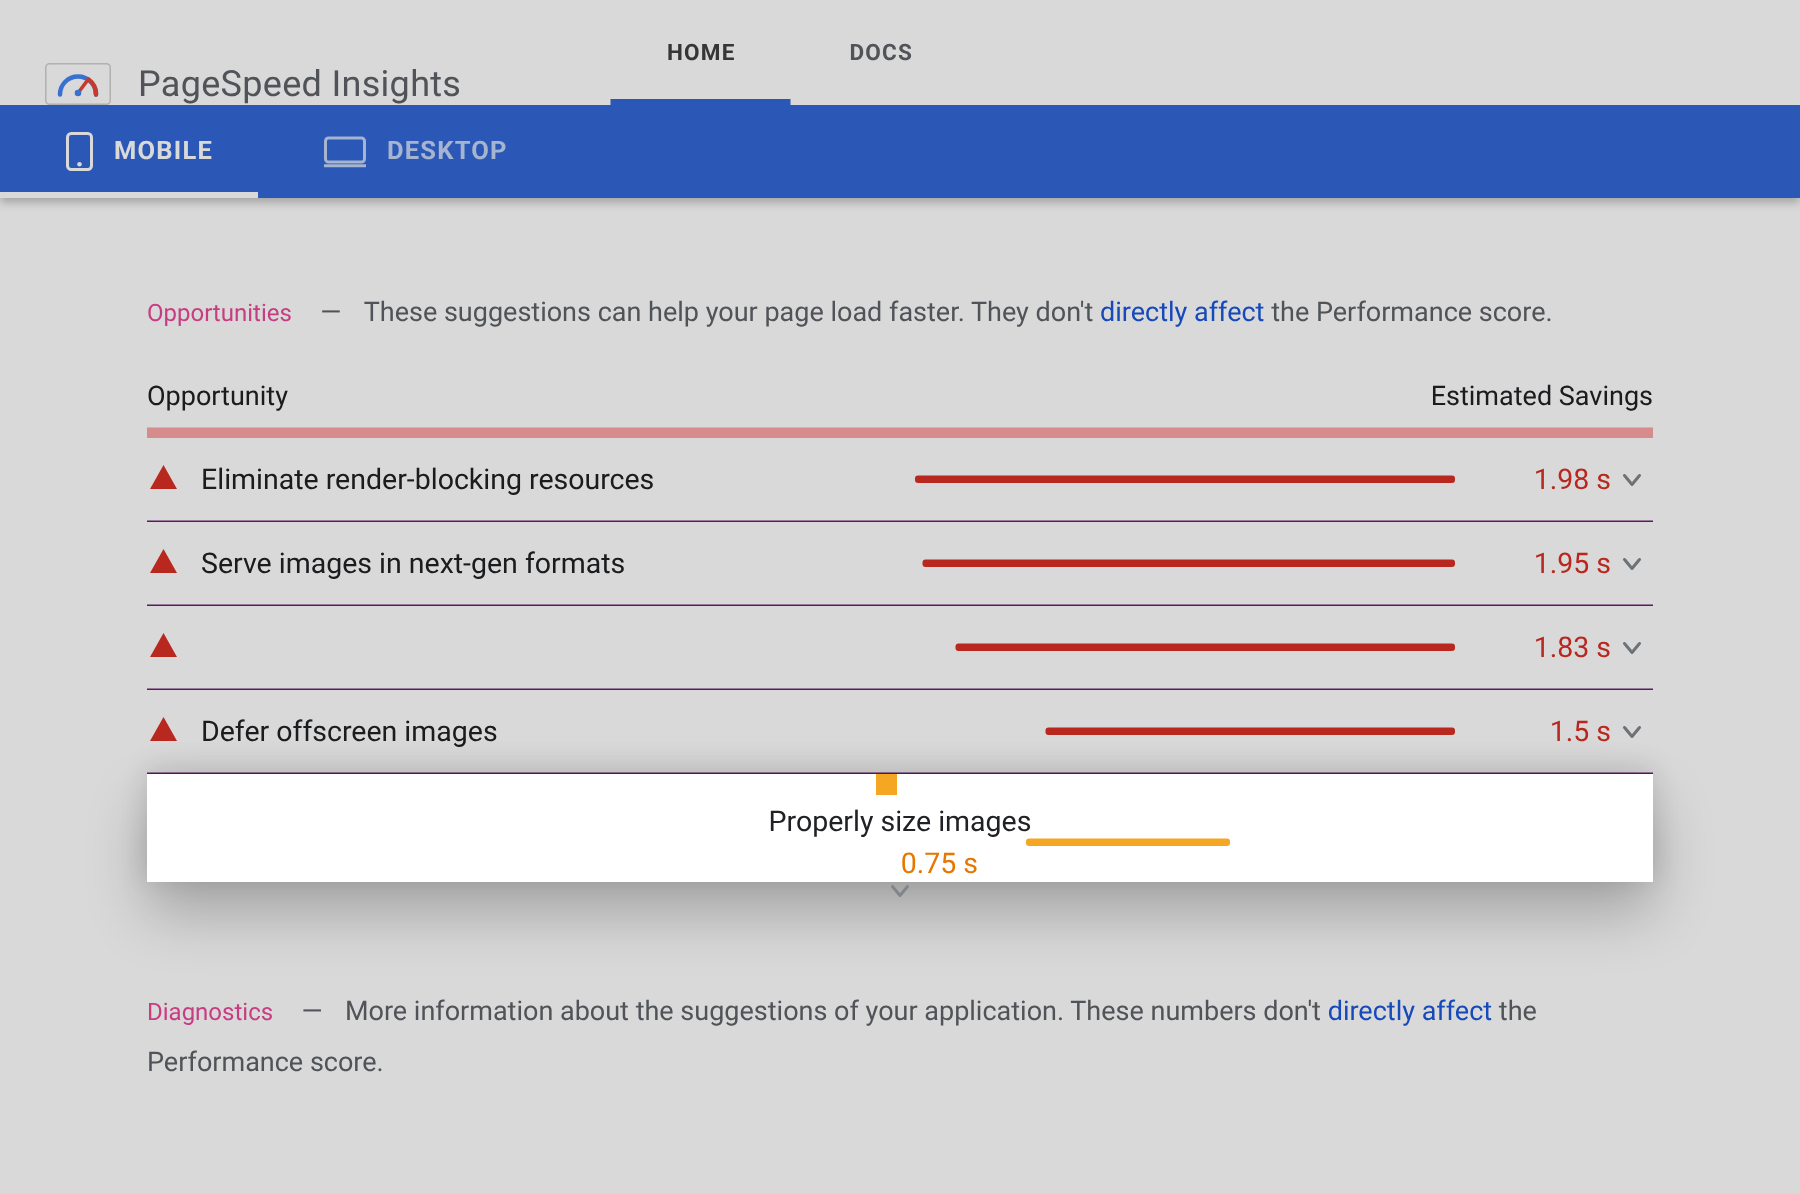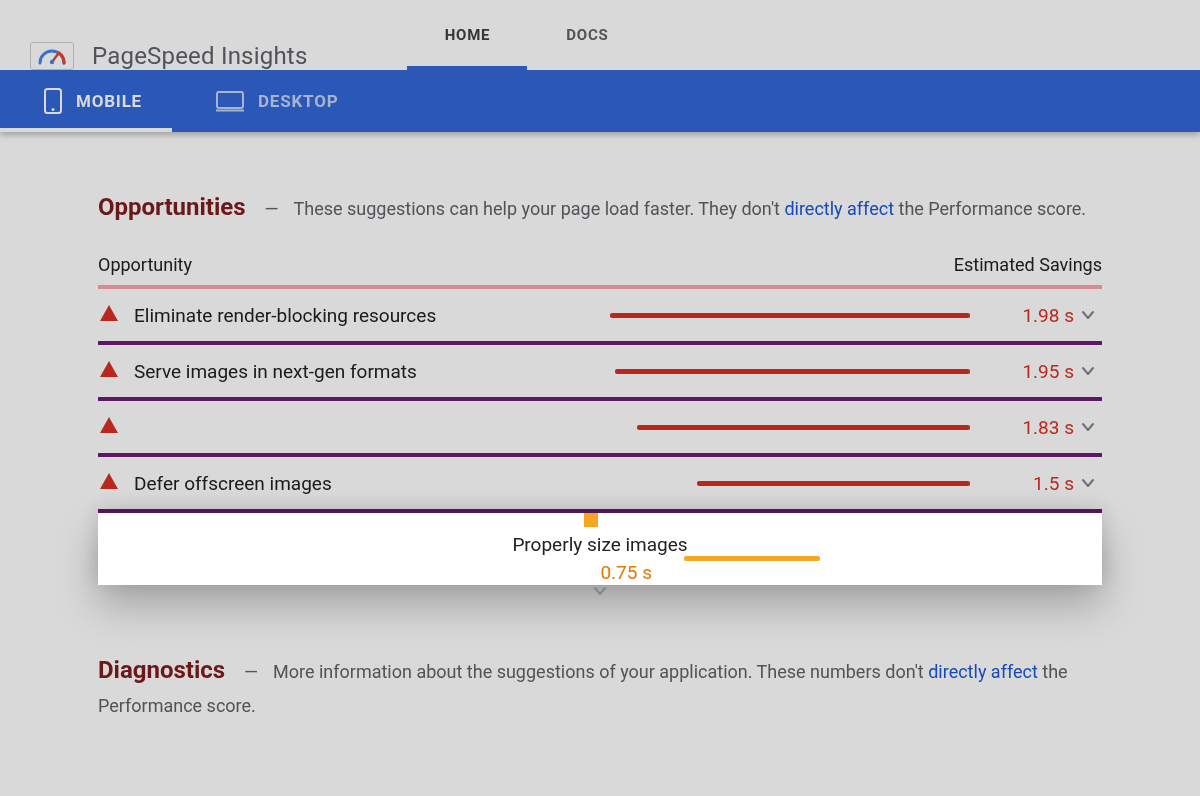--- a/index.html
+++ b/index.html
@@ -60,35 +60,35 @@
     color: #c3d4f5; font-size:17px; font-weight:700; letter-spacing:0.8px;
     cursor:pointer; position:relative;
   }
   .sub-tab.active { color:#fff; }
   .sub-tab.active::after {
     content:""; position:absolute; left:0; right:0; bottom:0;
     height:4px; background:#fff;
   }
   .sub-tab .dev-icon { display:inline-flex; }
   .content { padding: 60px 98px 0 98px; }
-  .section-title { font-size: 24px; font-weight:700; color:#7f1d1d; }
+  .section-title { font-size: 16px; font-weight:400; color:#ec4899; }
   .section-desc { font-size: 18px; color:#5f6368; line-height:1.9; }
   .section-desc .dash { margin: 0 6px; color:#5f6368; }
   .link { color:#1a56db; cursor:pointer; }
   .table { margin-top: 28px; }
   .thead {
     display:flex; justify-content:space-between; align-items:flex-end;
     padding: 0 0 10px 0;
-    border-bottom: 4px solid #fca5a5;
+    border-bottom: 7px solid #fca5a5;
     font-size: 18px; color:#202124;
   }
   .row {
     display:flex; align-items:center;
     height: 56px;
-    border-bottom: 4px solid #701a75;
+    border-bottom: 1px solid #701a75;
   }
   .row.last { border-bottom: none; flex-direction: column; }
   .row.highlight {
     background:#fff;
     position: relative; z-index: 10;
     box-shadow: 0 20px 40px rgba(0,0,0,0.25), 0 -4px 18px rgba(0,0,0,0.12);
     height: 72px;
   }
   .sev { width: 20px; height: 20px; margin-right: 14px; margin-left: 2px; flex:0 0 auto; display:flex; }
   .row-label { font-size: 19px; color:#202124; flex: 0 0 auto; }

